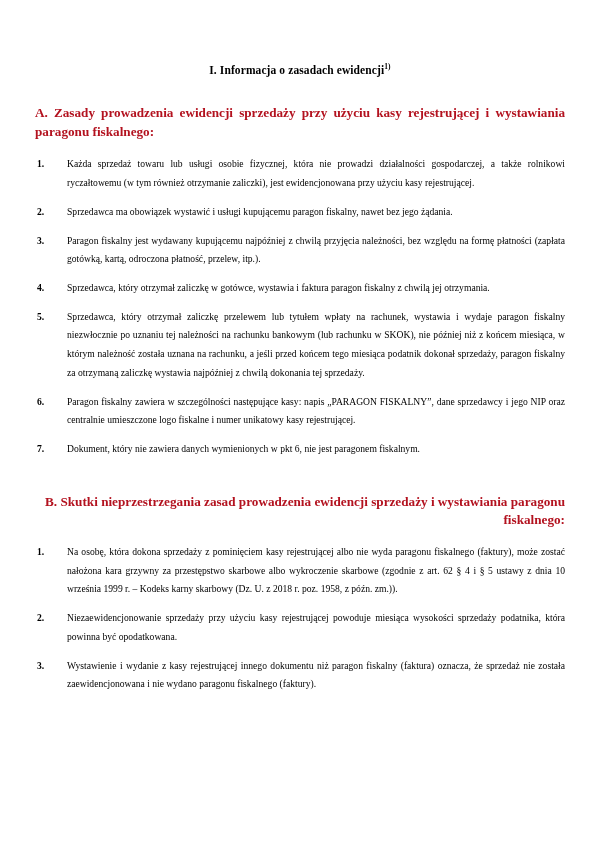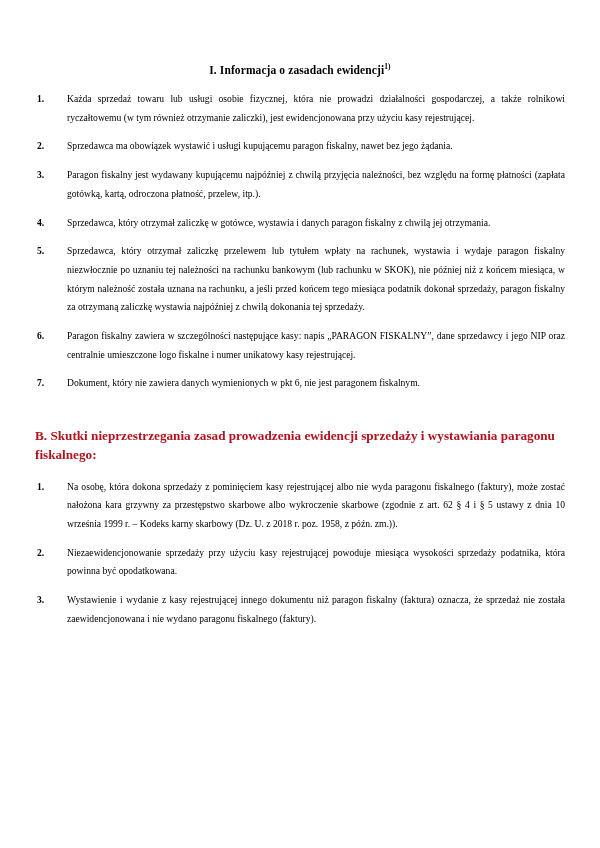--- a/index.html
+++ b/index.html
@@ -44,20 +44,21 @@
   }
   .section-heading.justified {
     text-align: justify;
     text-align-last: left;
   }
   #section-a-heading {
     margin-top: 28px;
   }
   #section-b-heading {
     margin-top: 34px;
+    text-align: right;
   }
   .items {
     margin: 0;
     padding: 0;
     list-style: none;
   }
   #section-a-items {
     margin-top: 14px;
   }
   #section-b-items {
@@ -87,37 +88,38 @@
 </style>
 </head>
 <body>
 
 <div class="page">
 
   <h1 class="doc-title">
     <span>I. Informacja o zasadach ewidencji</span><sup>1)</sup>
   </h1>
 
+  <h2 id="section-a-heading" class="section-heading justified">A. Zasady prowadzenia ewidencji sprzedaży przy użyciu kasy rejestrującej i wystawiania paragonu fiskalnego:</h2>
 
   <ol id="section-a-items" class="items">
     <li class="item">
       <span class="item-number">1.</span>
       <span class="item-text">Każda sprzedaż towaru lub usługi osobie fizycznej, która nie prowadzi działalności gospodarczej, a także rolnikowi ryczałtowemu (w tym również otrzymanie zaliczki), jest ewidencjonowana przy użyciu kasy rejestrującej.</span>
     </li>
     <li class="item">
       <span class="item-number">2.</span>
       <span class="item-text">Sprzedawca ma obowiązek wystawić i usługi kupującemu paragon fiskalny, nawet bez jego żądania.</span>
     </li>
     <li class="item">
       <span class="item-number">3.</span>
       <span class="item-text">Paragon fiskalny jest wydawany kupującemu najpóźniej z chwilą przyjęcia należności, bez względu na formę płatności (zapłata gotówką, kartą, odroczona płatność, przelew, itp.).</span>
     </li>
     <li class="item">
       <span class="item-number">4.</span>
-      <span class="item-text">Sprzedawca, który otrzymał zaliczkę w gotówce, wystawia i danych paragon fiskalny z chwilą jej otrzymania.</span>
+      <span class="item-text">Sprzedawca, który otrzymał zaliczkę w gotówce, wystawia i faktura paragon fiskalny z chwilą jej otrzymania.</span>
     </li>
     <li class="item">
       <span class="item-number">5.</span>
       <span class="item-text">Sprzedawca, który otrzymał zaliczkę przelewem lub tytułem wpłaty na rachunek, wystawia i wydaje paragon fiskalny niezwłocznie po uznaniu tej należności na rachunku bankowym (lub rachunku w SKOK), nie później niż z końcem miesiąca, w którym należność została uznana na rachunku, a jeśli przed końcem tego miesiąca podatnik dokonał sprzedaży, paragon fiskalny za otrzymaną zaliczkę wystawia najpóźniej z chwilą dokonania tej sprzedaży.</span>
     </li>
     <li class="item">
       <span class="item-number">6.</span>
       <span class="item-text">Paragon fiskalny zawiera w szczególności następujące kasy: napis „PARAGON FISKALNY”, dane sprzedawcy i jego NIP oraz centralnie umieszczone logo fiskalne i numer unikatowy kasy rejestrującej.</span>
     </li>
     <li class="item">

